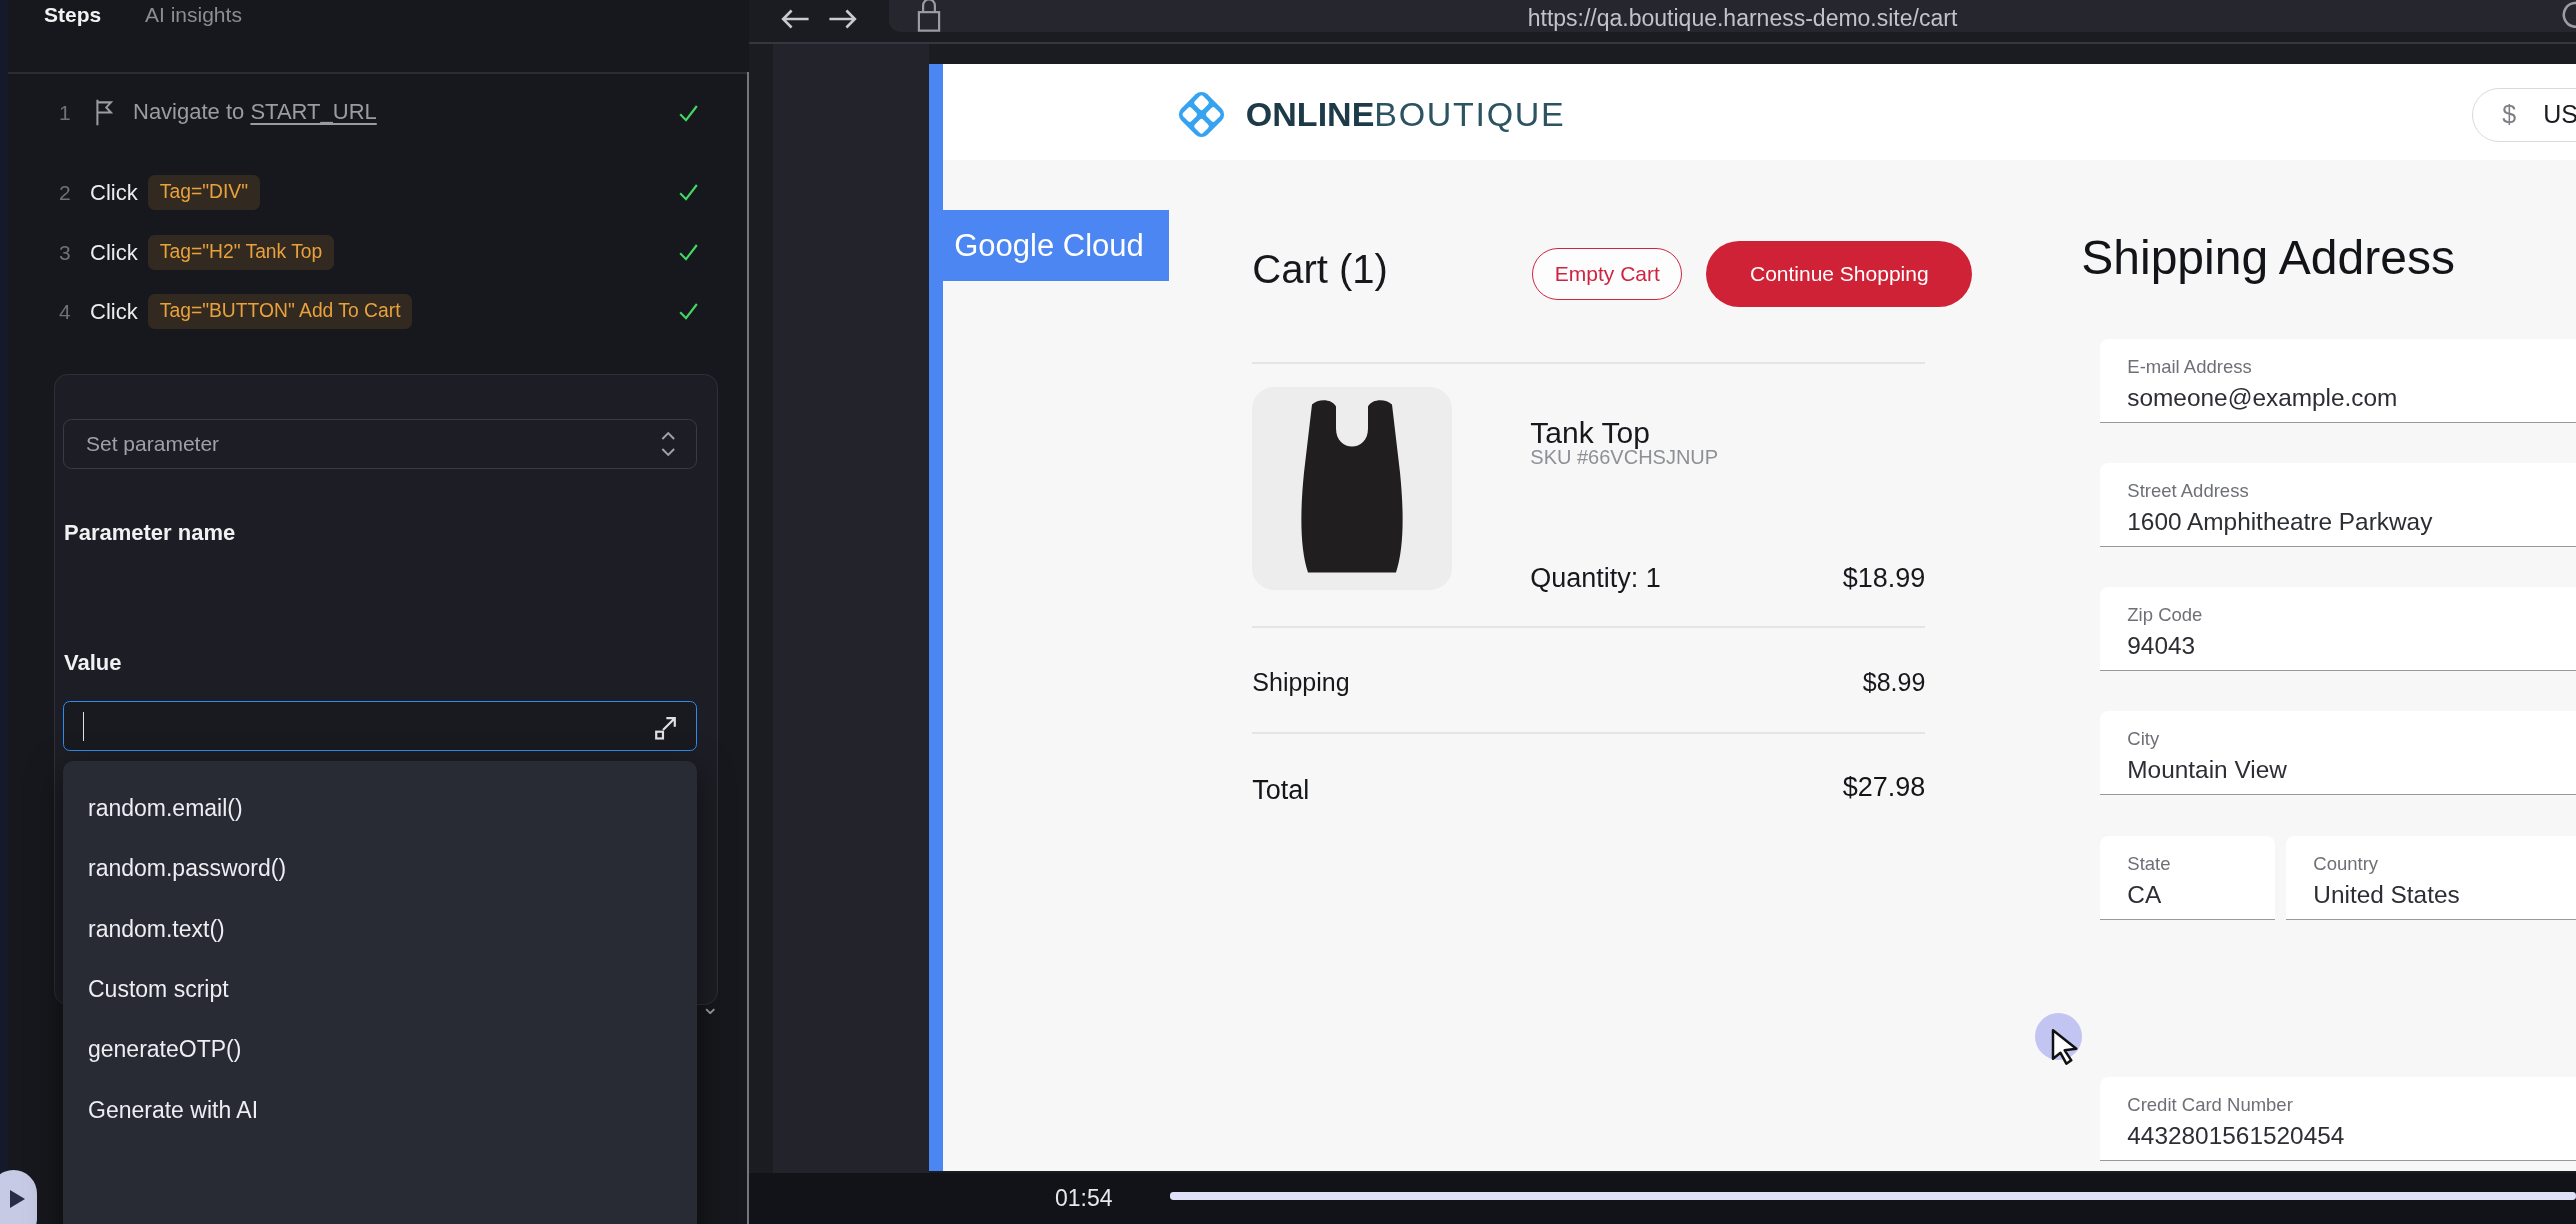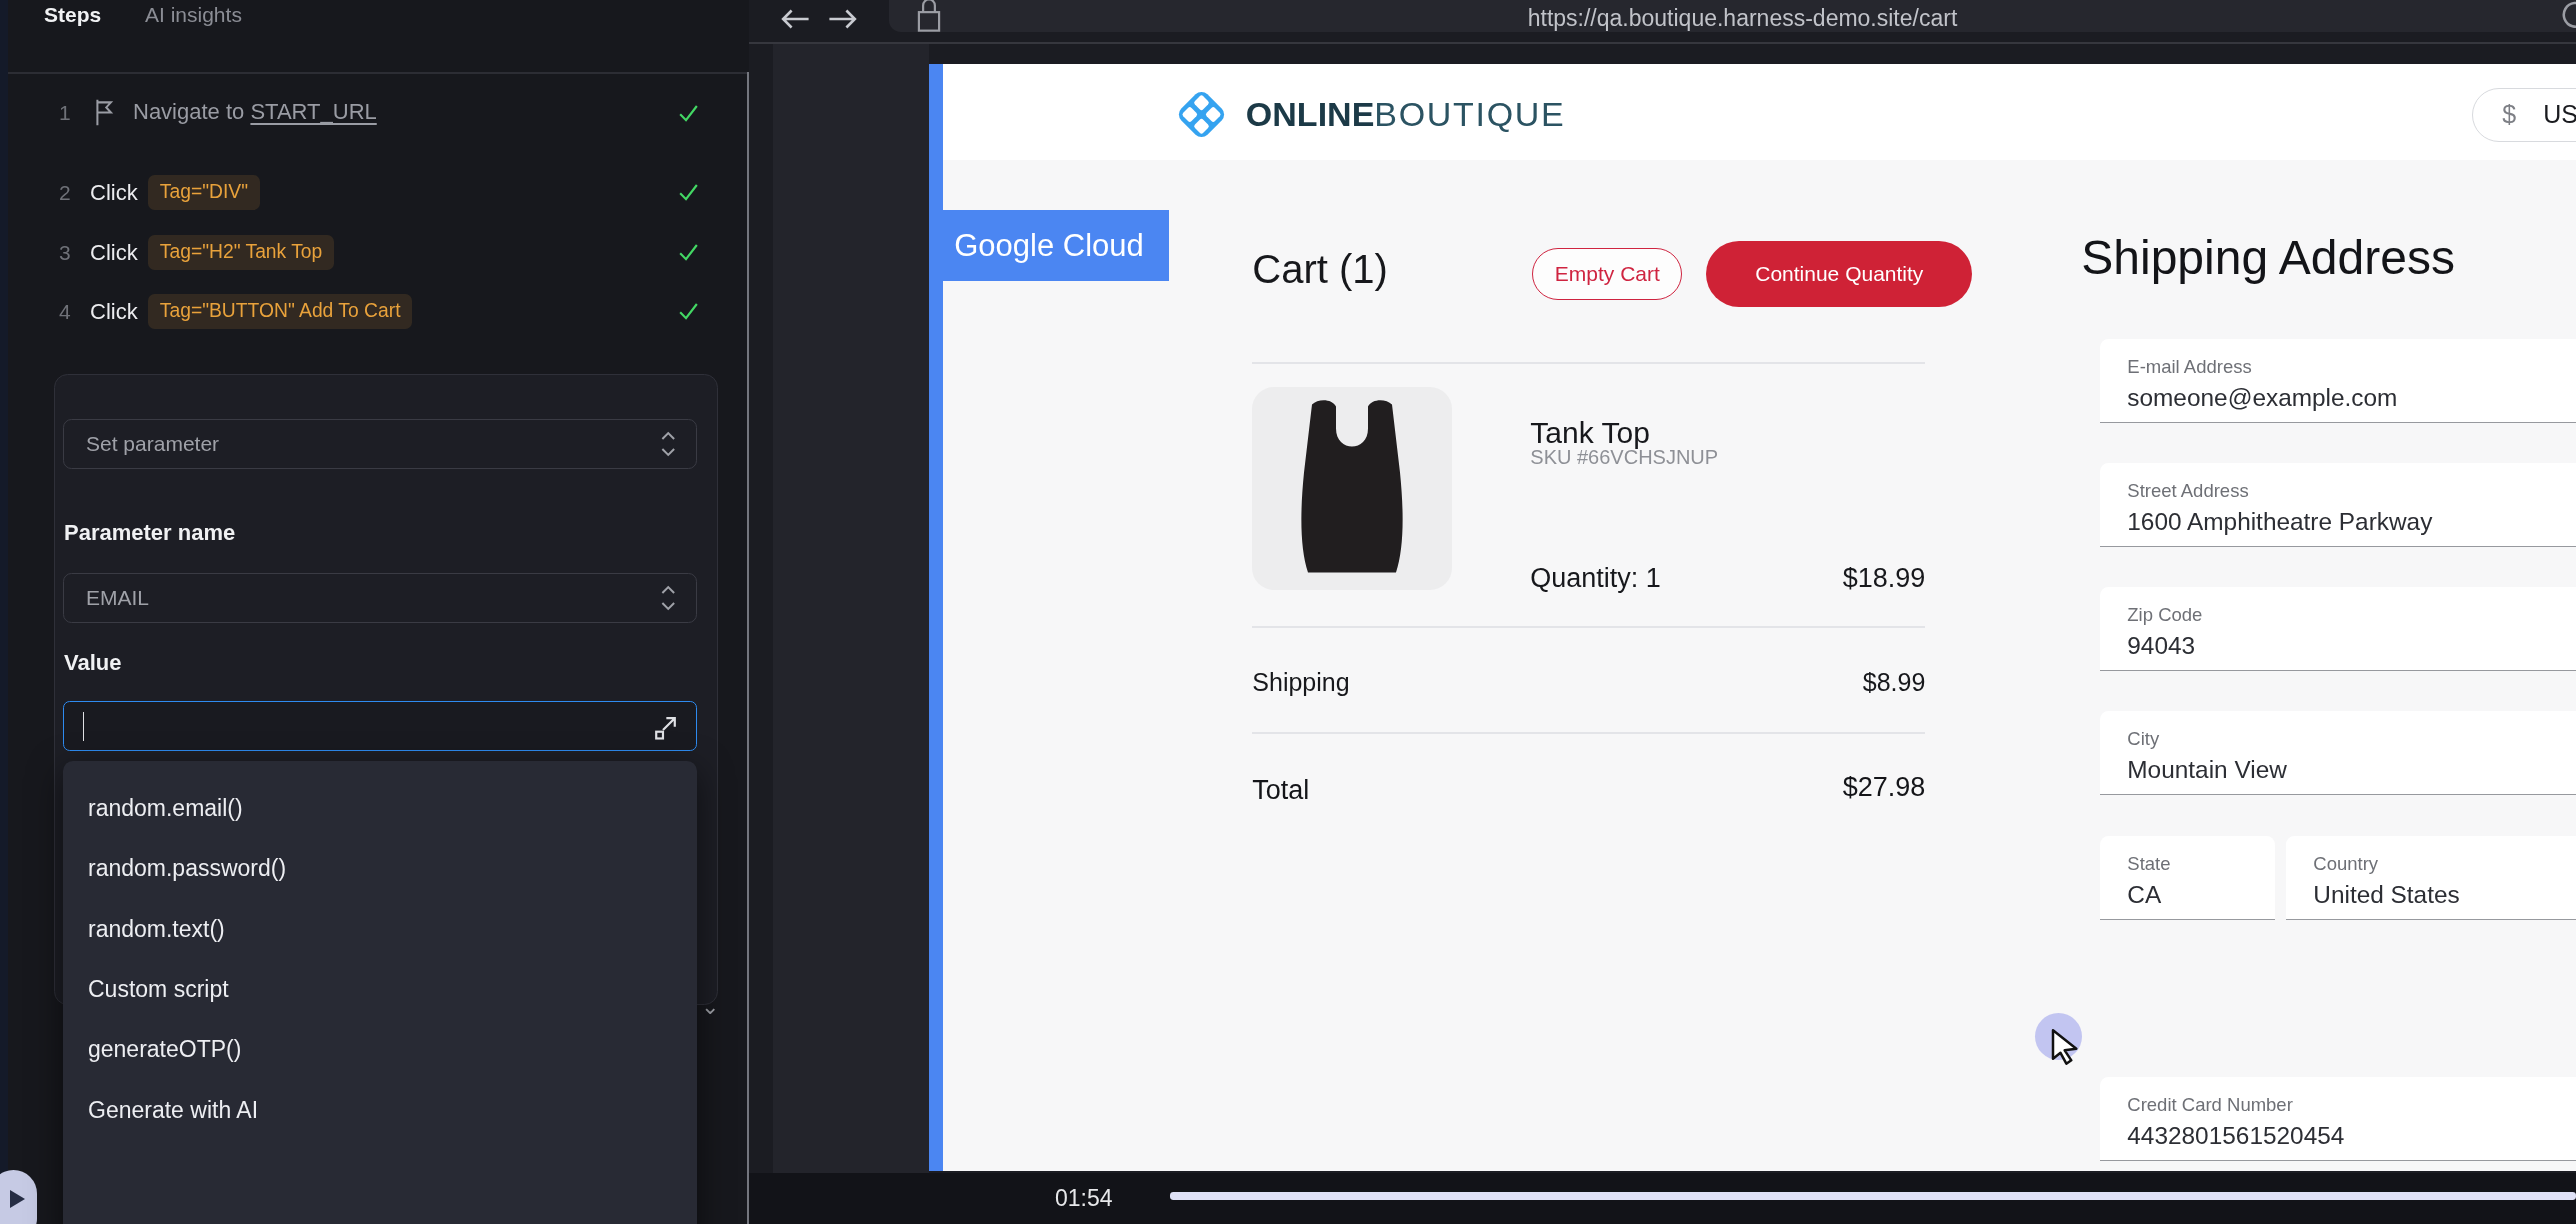--- a/index.html
+++ b/index.html
@@ -149,27 +149,20 @@
   <div class="abs select" style="top:419px;">
     <span>Set parameter</span>
     <svg class="updown" width="18.5" height="29" viewBox="0 0 22 34">
       <path d="M4 11 L11 4 L18 11" fill="none" stroke="#9fa1a8" stroke-width="2.4"></path>
       <path d="M4 23 L11 30 L18 23" fill="none" stroke="#9fa1a8" stroke-width="2.4"></path>
     </svg>
   </div>
 
   <div class="abs field-label" style="left:64px;top:520px;">Parameter name</div>
 
-  <div class="abs select" style="top:573px;">
-    <span>EMAIL</span>
-    <svg class="updown" width="18.5" height="29" viewBox="0 0 22 34">
-      <path d="M4 11 L11 4 L18 11" fill="none" stroke="#9fa1a8" stroke-width="2.4"></path>
-      <path d="M4 23 L11 30 L18 23" fill="none" stroke="#9fa1a8" stroke-width="2.4"></path>
-    </svg>
-  </div>
 
   <div class="abs field-label" style="left:64px;top:650px;">Value</div>
 
   <div class="abs value-input">
     <div class="abs caret"></div>
     <svg class="abs" style="right:17px;top:11.8px;" width="27" height="27" viewBox="0 0 32 32">
       <path d="M13 19 L27 5 M17 5 H27 V15" fill="none" stroke="#dfe0e4" stroke-width="2.6"></path>
       <rect x="5" y="21" width="8" height="8" fill="none" stroke="#dfe0e4" stroke-width="2.6"></rect>
     </svg>
   </div>
@@ -242,21 +235,21 @@
         <span class="code">USD</span>
       </div>
     </div>
 
     <div class="abs ribbon">Google Cloud</div>
 
     <div class="site-inner">
 
       <div class="abs cart-title" style="left:309px;top:183px;">Cart (1)</div>
       <div class="abs btn-outline" style="left:589px;top:184px;width:150px;height:52px;">Empty Cart</div>
-      <div class="abs btn-filled" style="left:763px;top:177px;width:266px;height:66px;">Continue Quantity</div>
+      <div class="abs btn-filled" style="left:763px;top:177px;width:266px;height:66px;">Continue Shopping</div>
 
       <div class="abs divider" style="left:309px;top:298px;width:673px;"></div>
 
       <div class="abs item-img" style="left:309px;top:323px;width:200px;height:203px;">
         <svg width="200" height="203" viewBox="0 0 100 100">
           <path d="M30 8 C33 5 40 5 42 9 L42 20 C42 32 58 32 58 20 L58 9 C60 5 67 5 70 8 L74 42 C76 62 76 80 72 92 L28 92 C24 80 24 62 26 42 Z" fill="#211e1f"></path>
         </svg>
       </div>
 
       <div class="abs t-item-name" style="left:587px;top:328px;">Tank Top</div>

